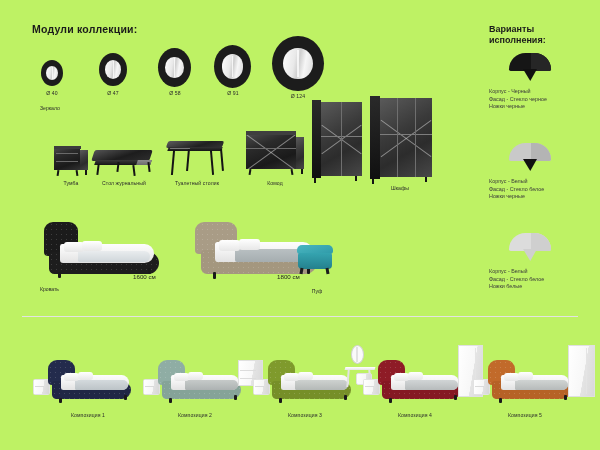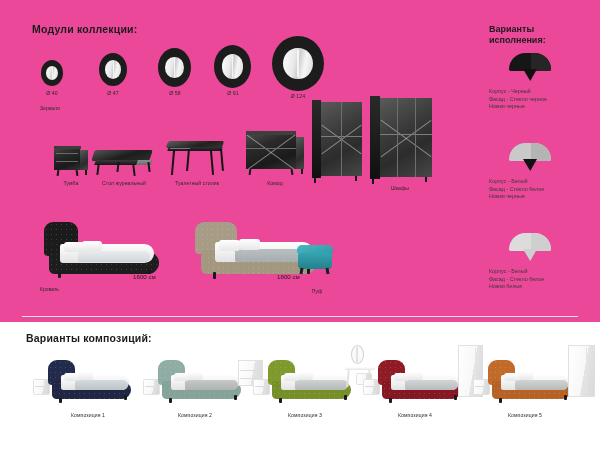--- a/index.html
+++ b/index.html
@@ -2,21 +2,21 @@
 <html><head>
 <meta charset="utf-8">
 <style>
   * { box-sizing: border-box; margin: 0; padding: 0; }
   html, body {
     width: 600px; height: 450px;
     background: #ffffff;
     font-family: "Liberation Sans", sans-serif;
     overflow: hidden;
   }
-  #page { position: relative; width: 600px; height: 322px; background:#ec4899; }
+  #page { position: relative; width: 600px; height: 450px; background:#bef264; }
 
   .section-title {
     position: absolute;
     font-weight: bold;
     font-size: 10.5px;
     letter-spacing: .2px;
     color: #1b1b1b;
   }
   .side-title {
     position: absolute;
@@ -329,21 +329,20 @@
          background:#cfcfcf; border-radius:0 20px 2px 0;"></div>
     <div style="position:absolute; left:14px; top:16px; width:14px; height:12px;
          background:#cfcfcf; clip-path: polygon(0 0,100% 0,52% 100%);"></div>
   </div>
   <div class="variant-text" style="left:489px; top:268px;">Корпус -  Белый
 Фасад -  Стекло белое
 Ножки белые</div>
 
   <div class="divider" style="left:22px; top:316px; width:556px;"></div>
 
-  <div class="section-title" style="left:26px; top:332px;">Варианты композиций:</div>
 
   <div style="position:absolute; left:33px; top:358px; width:100px; height:48px;">
     <div class="wnst" style="left:0; top:21px; width:17px; height:16px;">
       <div style="position:absolute; left:1px; top:6px; right:5px; height:.5px; background:#dadada;"></div>
     </div>
     <div class="bed" style="left:15px; top:0; width:84px; height:46px;">
       <div class="hb" style="left:0; top:2px; width:27px; height:25px; background:#232b4c;">
         <div class="tuft"></div>
         </div>
       <div class="frame" style="left:4px; top:23px; width:79px; height:18px; background:#202745;">

